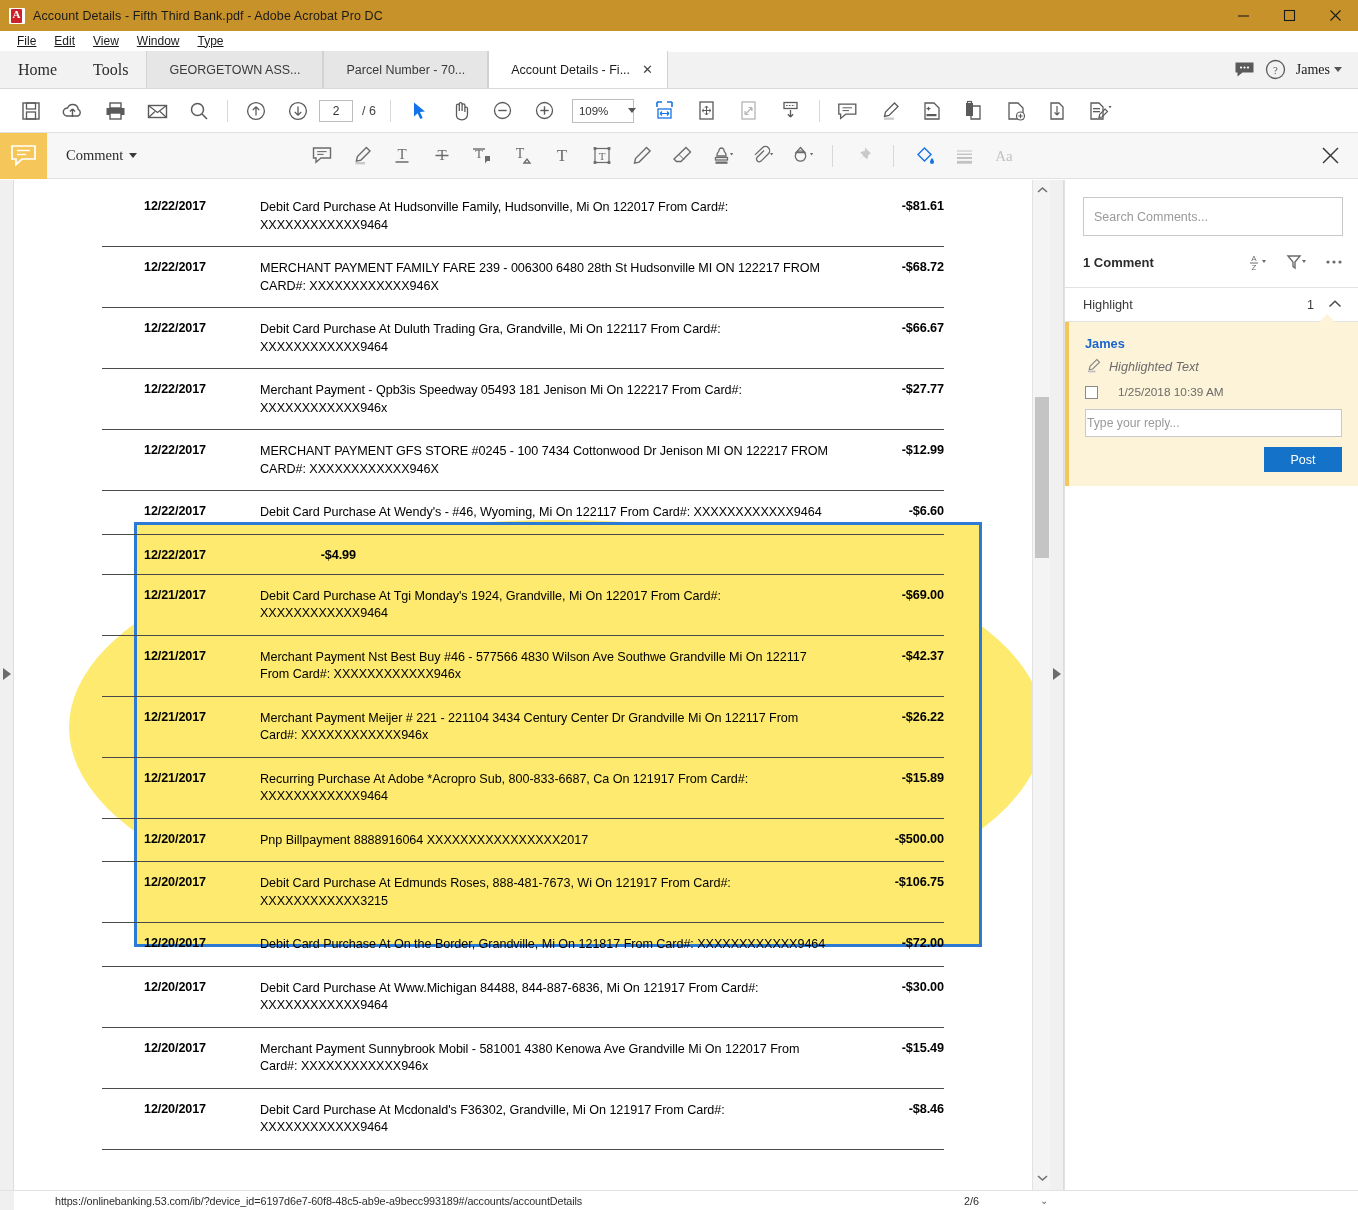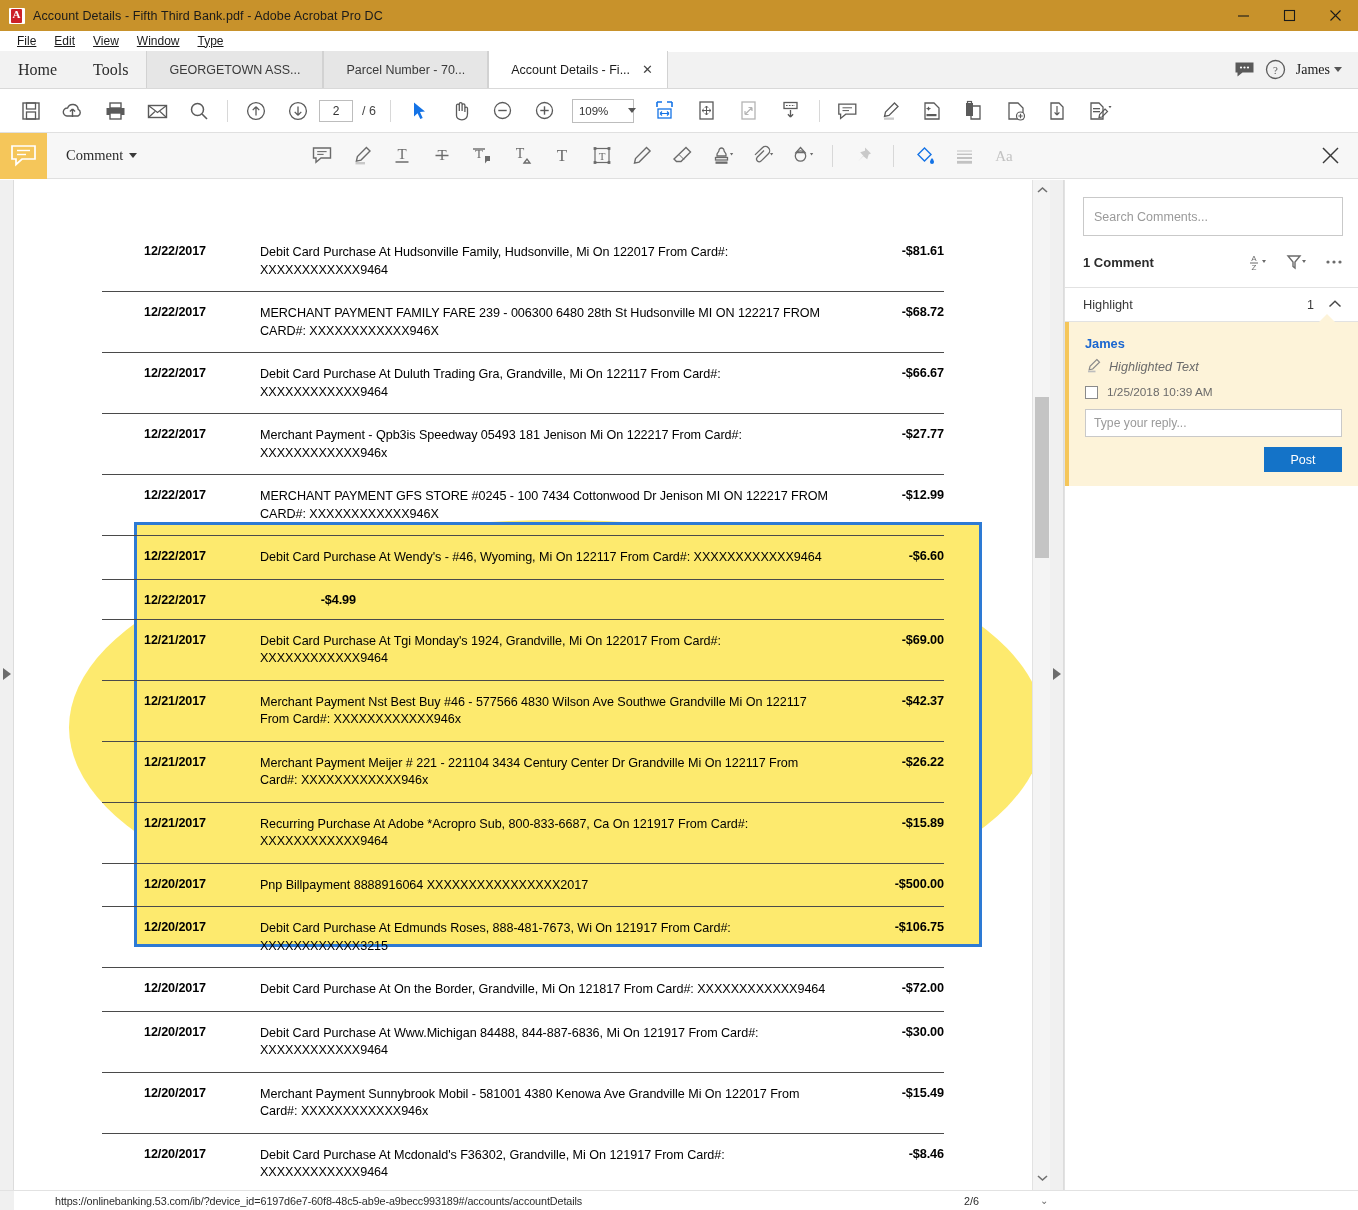--- a/index.html
+++ b/index.html
@@ -172,21 +172,20 @@
     position:absolute; left:55px; top:340px; width:975px; height:415px;
     background:#fdea6e; border-radius:50%; z-index:1;
   }
   #highlight-rect {
     position:absolute; left:120px; top:342px; width:848px; height:425px;
     background:#fdea6e; border:3px solid #2d7ad4; z-index:2;
   }
   #txn-table {
     position:absolute; left:0; top:0; width:1018px; z-index:3;
     padding-top:6px;
-    margin-top:45px;
   }
   .txn {
     display:flex; align-items:flex-start; position:relative;
     padding:13px 0 12px 0; margin:0 88px 0 88px;
     border-bottom:1.6px solid #4a4a4a;
   }
   .txn:first-child { border-top:none; }
   .txn-date {
     width:158px; flex:none; font-size:12.6px; font-weight:bold; color:#000;
     text-align:center; padding-right:12px; letter-spacing:-0.1px;
@@ -231,27 +230,27 @@
     position:absolute; right:22px; top:-8px; width:0; height:0;
     border-left:9px solid transparent; border-right:9px solid transparent;
     border-bottom:9px solid #fdf3d9;
   }
   #card-author { font-size:12.8px; font-weight:bold; color:#1a66d0; }
   #card-type {
     display:flex; align-items:center; gap:7px; margin-top:7px;
     font-size:12.6px; color:#6b6b6b; font-style:italic;
   }
   #card-meta {
-    display:flex; align-items:center; gap:9px; margin-top:9px;
+    display:flex; align-items:center; gap:20px; margin-top:9px;
     font-size:11.8px; color:#6b6b6b;
   }
   .chk { width:13px; height:13px; border:1.3px solid #8a8a8a; background:#fff; }
   #reply-input {
     margin-top:10px; height:28px; background:#fff; border:1px solid #c9c9c9;
-    display:flex; align-items:center; padding:0 8px;
+    display:flex; align-items:center; padding:0 1px;
     font-size:12.2px; color:#9a9a9a;
   }
   #post-btn {
     margin-top:10px; margin-left:auto; width:78px; height:25px;
     background:#1473c8; color:#fff; font-size:12.5px;
     display:flex; align-items:center; justify-content:center;
   }
   #post-row { display:flex; }
 
   

